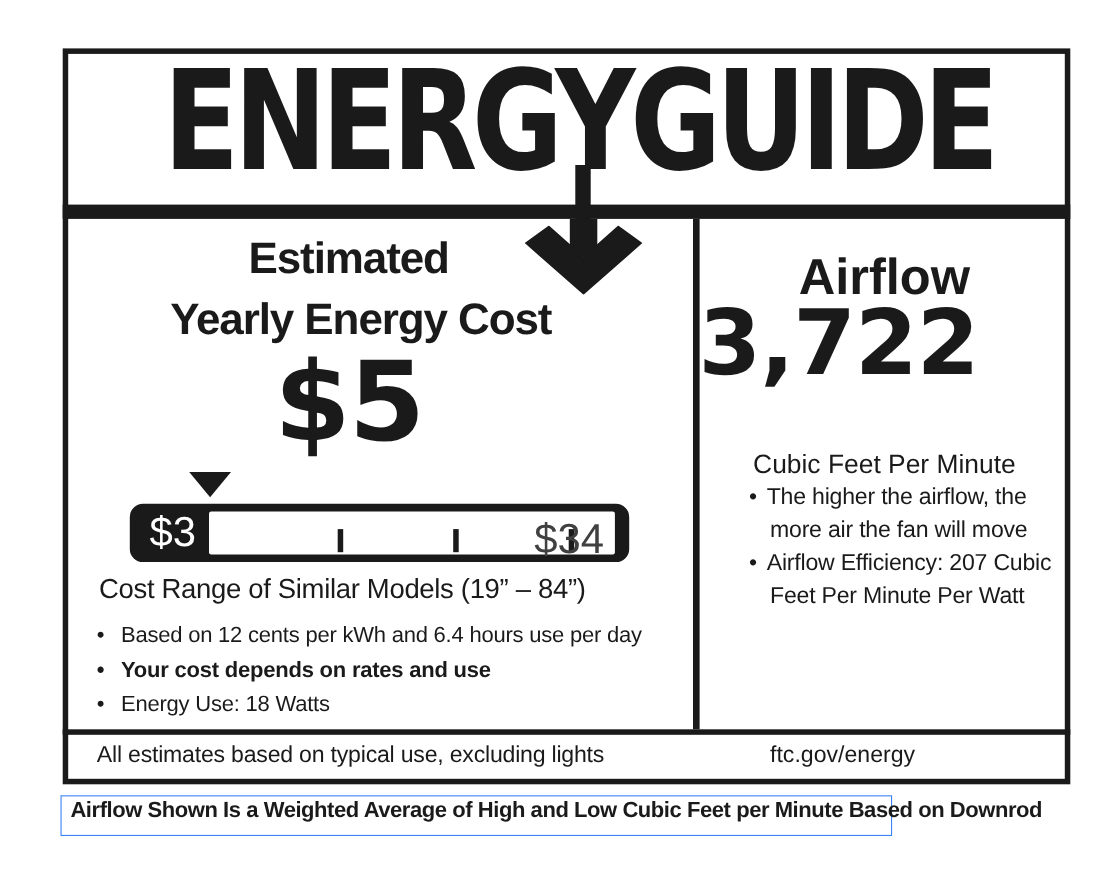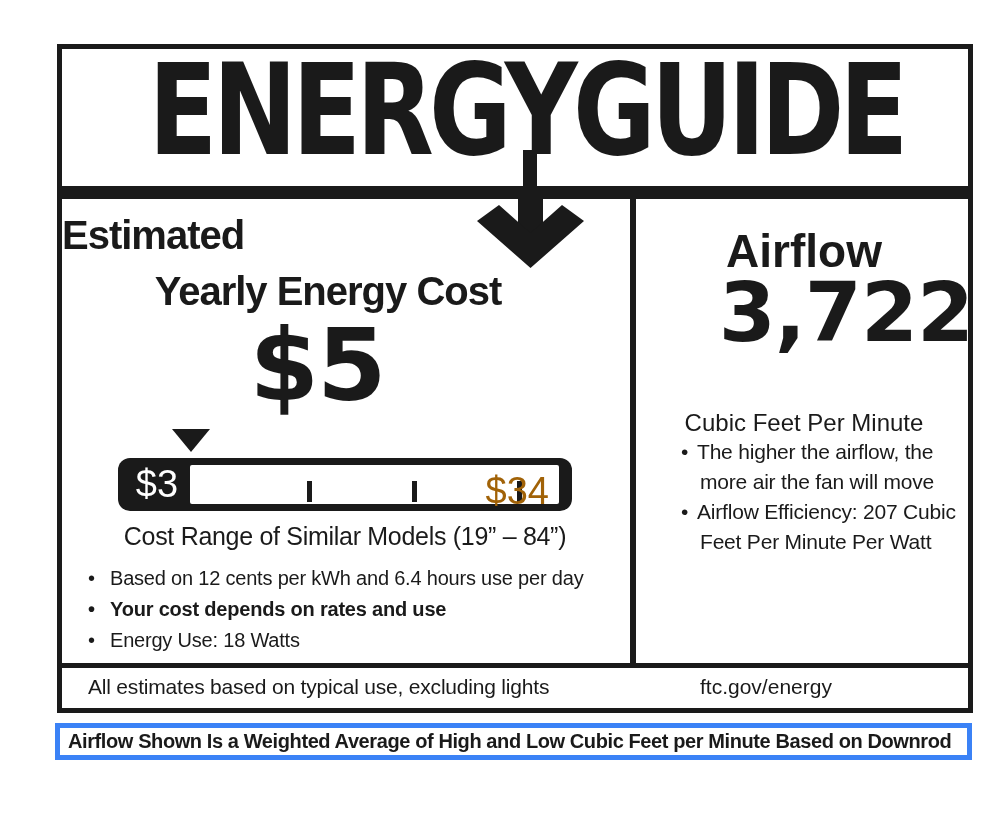--- a/index.html
+++ b/index.html
@@ -22,58 +22,58 @@
 
   
   .arrow-stem-upper{left:523px;top:150px;width:14px;height:52px;background:#1a1a1a;}
   .arrow-stem-lower{left:518px;top:199px;width:25px;height:34px;background:#1a1a1a;}
   .arrow-head{left:477px;top:205px;width:107px;height:63px;}
 
   
   .col-divider{left:630px;top:199px;width:6px;height:464px;background:#1a1a1a;}
 
   
-  .est-line1{left:62px;top:212px;width:510px;text-align:left;font-size:40px;font-weight:bold;letter-spacing:-1px;line-height:46px;white-space:nowrap;}
+  .est-line1{left:62px;top:212px;width:510px;text-align:center;font-size:40px;font-weight:bold;letter-spacing:-1px;line-height:46px;white-space:nowrap;}
   .est-line2{left:62px;top:268px;width:510px;text-align:center;font-size:40px;font-weight:bold;letter-spacing:-1px;line-height:46px;white-space:nowrap;margin-left:11px;}
   .cost-value{left:62px;top:316px;width:510px;text-align:center;font-family:"DejaVu Sans",sans-serif;font-size:100px;font-weight:bold;letter-spacing:-2px;line-height:100px;}
 
   .scale-marker{left:172px;top:429px;width:0;height:0;border-left:19px solid transparent;border-right:19px solid transparent;border-top:23px solid #1a1a1a;}
   .scale-bar{left:118px;top:458px;width:454px;height:53px;background:#1a1a1a;border-radius:12px;box-sizing:border-box;}
   .scale-window{position:absolute;left:72px;top:7px;width:369px;height:39px;background:#ffffff;border-radius:2px;}
   .scale-min{position:absolute;left:6px;top:5px;width:66px;height:43px;color:#ffffff;font-size:38px;line-height:43px;text-align:center;}
-  .scale-max{position:absolute;right:10px;top:5px;height:43px;color:#a16207;font-size:38px;line-height:43px;text-align:right;}
+  .scale-max{position:absolute;right:10px;top:5px;height:43px;color:#404040;font-size:38px;line-height:43px;text-align:right;}
   .tick{position:absolute;top:16px;width:5px;height:21px;background:#1a1a1a;}
   .tick-1{left:117px;} .tick-2{left:222px;} .tick-3{left:327px;}
 
-  .scale-caption{left:90px;top:521px;width:510px;text-align:center;font-size:25px;line-height:30px;white-space:nowrap;letter-spacing:-0.3px;}
+  .scale-caption{left:90px;top:521px;width:510px;text-align:left;font-size:25px;line-height:30px;white-space:nowrap;letter-spacing:-0.3px;}
 
   .lb-rows{left:88px;top:563px;width:545px;}
   .lb-row{display:flex;font-size:20px;line-height:31px;white-space:nowrap;letter-spacing:-0.2px;}
   .lb-row .bdot{width:22px;flex:none;}
   .lb-bold{font-weight:bold;}
 
   
   .air-heading{left:635px;top:231px;width:338px;text-align:center;font-size:46px;font-weight:bold;line-height:40px;}
-  .air-value{left:635px;top:271px;width:338px;text-align:right;font-family:"DejaVu Sans",sans-serif;font-size:82px;font-weight:bold;line-height:84px;letter-spacing:-1px;}
+  .air-value{left:635px;top:271px;width:338px;text-align:left;font-family:"DejaVu Sans",sans-serif;font-size:82px;font-weight:bold;line-height:84px;letter-spacing:-1px;}
   .air-unit{left:635px;top:361px;width:338px;text-align:center;font-size:24px;line-height:28px;white-space:nowrap;margin-top:48px;}
 
   .rb-rows{left:681px;top:437px;width:290px;}
   .rb-line{display:flex;font-size:21px;line-height:30px;white-space:nowrap;letter-spacing:-0.2px;}
   .rb-line .bdot{width:16px;flex:none;}
   .rb-cont{margin-left:19px;}
 
   .bdot::before{content:"\2022";}
 
   
   .footer-divider{left:57px;top:663px;width:916px;height:5px;background:#1a1a1a;}
   .footer-note{left:88px;top:672px;width:560px;font-size:21px;line-height:30px;white-space:nowrap;letter-spacing:-0.2px;}
   .footer-url{left:700px;top:672px;width:215px;text-align:left;font-size:21px;font-weight:normal;line-height:30px;white-space:nowrap;}
 
   
-  .bottom-strip{left:55px;top:723px;width:917px;height:37px;border:5px solid #3b82f6;box-sizing:border-box;background:#ffffff;}
+  .bottom-strip{left:55px;top:723px;width:756px;height:37px;border:1px solid #3b82f6;box-sizing:border-box;background:#ffffff;}
   .bottom-text{position:absolute;left:8px;top:0;height:27px;font-size:20px;font-weight:bold;line-height:27px;white-space:nowrap;letter-spacing:-0.4px;}
 </style>
 </head>
 <body>
 
 <div class="page">
 
   <div class="abs main-box"></div>
 
   <div class="abs brand-title">ENERGYGUIDE</div>

